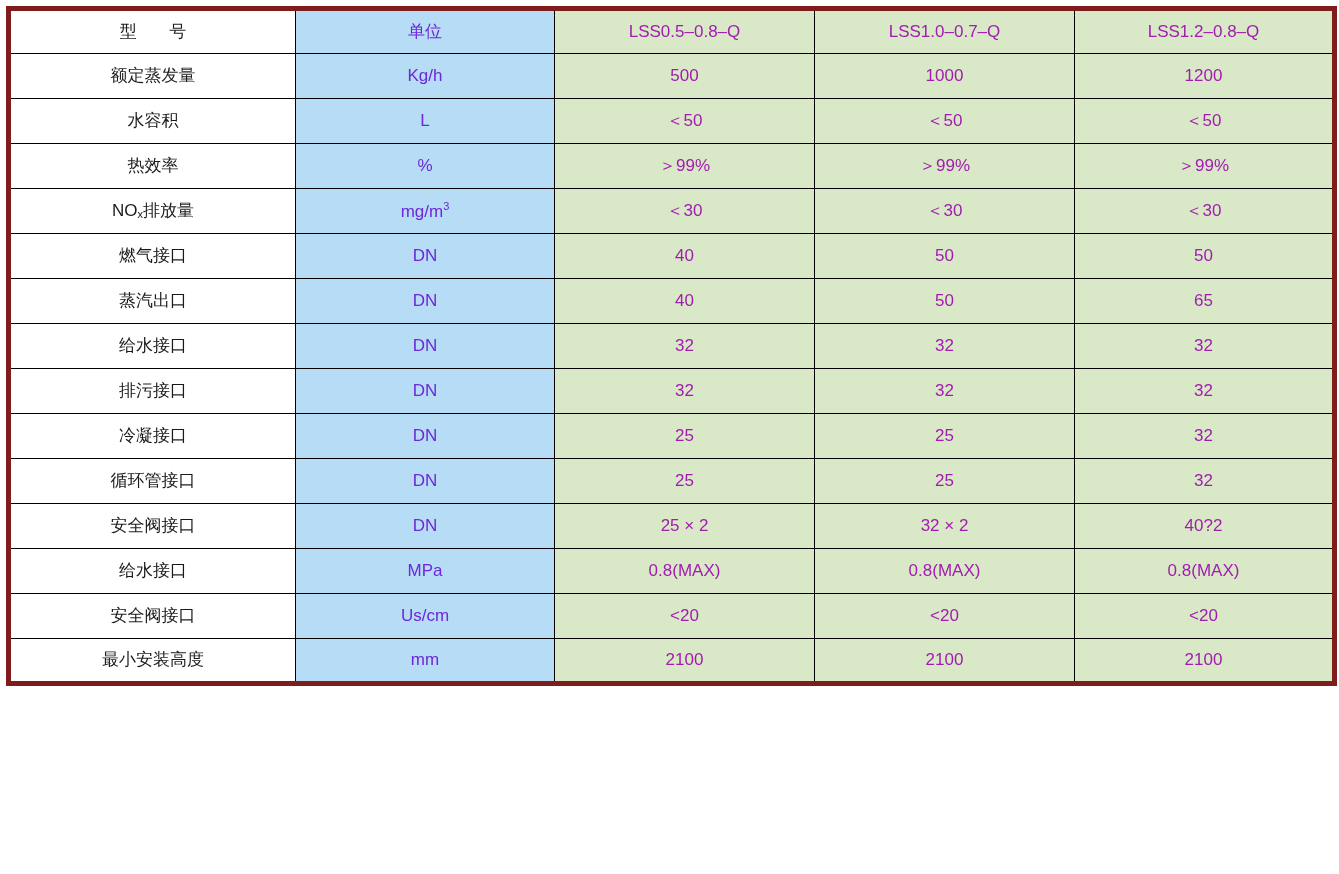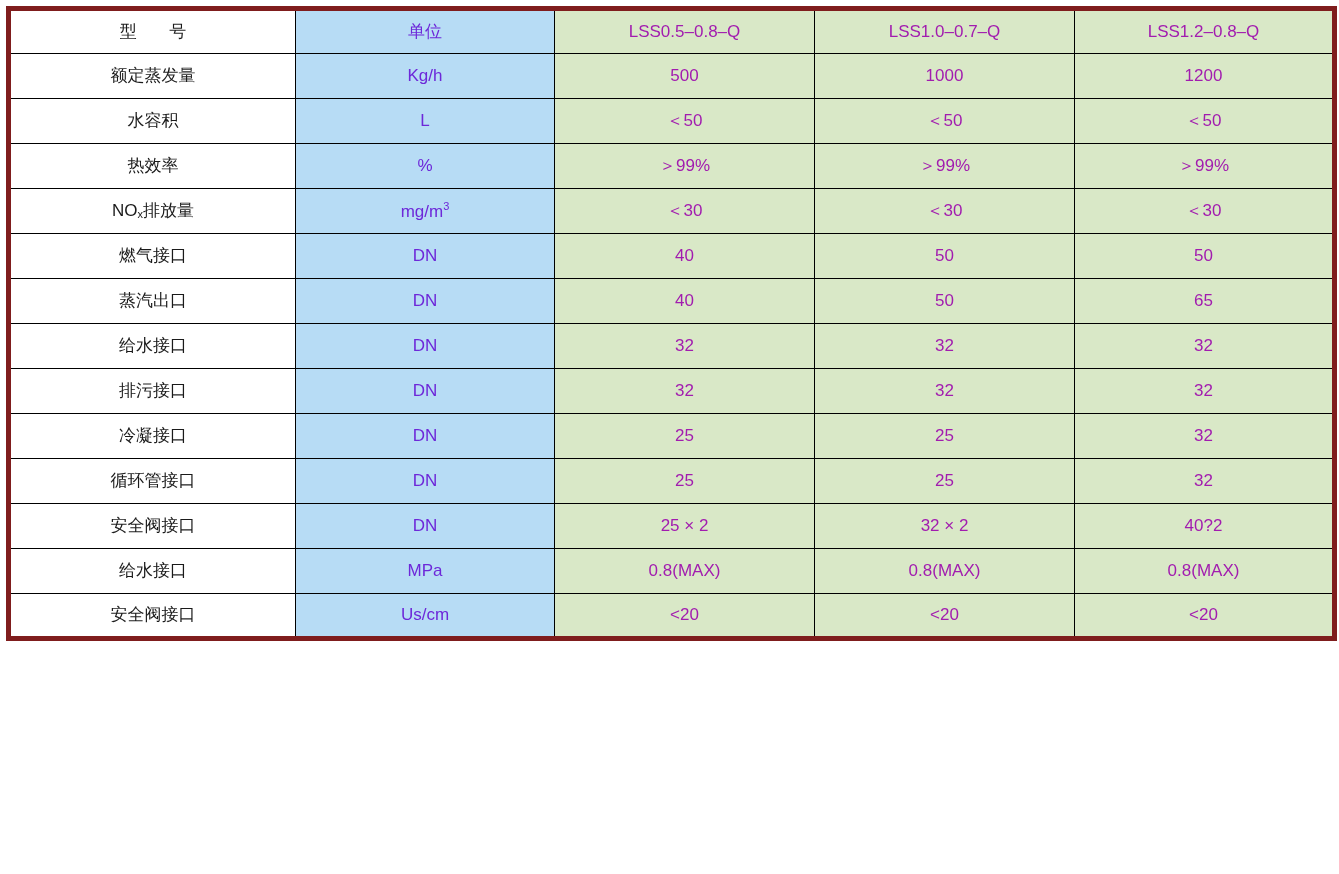--- a/index.html
+++ b/index.html
@@ -169,15 +169,22 @@
           <td class="cell-model">0.8(MAX)</td>
           <td class="cell-model">0.8(MAX)</td>
         </tr>
         <tr>
           <td class="cell-param">安全阀接口</td>
           <td class="cell-unit">Us/cm</td>
           <td class="cell-model">&lt;20</td>
           <td class="cell-model">&lt;20</td>
           <td class="cell-model">&lt;20</td>
         </tr>
+        <tr>
+          <td class="cell-param">最小安装高度</td>
+          <td class="cell-unit">mm</td>
+          <td class="cell-model">2100</td>
+          <td class="cell-model">2100</td>
+          <td class="cell-model">2100</td>
+        </tr>
       </tbody>
   </table>
 </div>
 
 </body></html>

